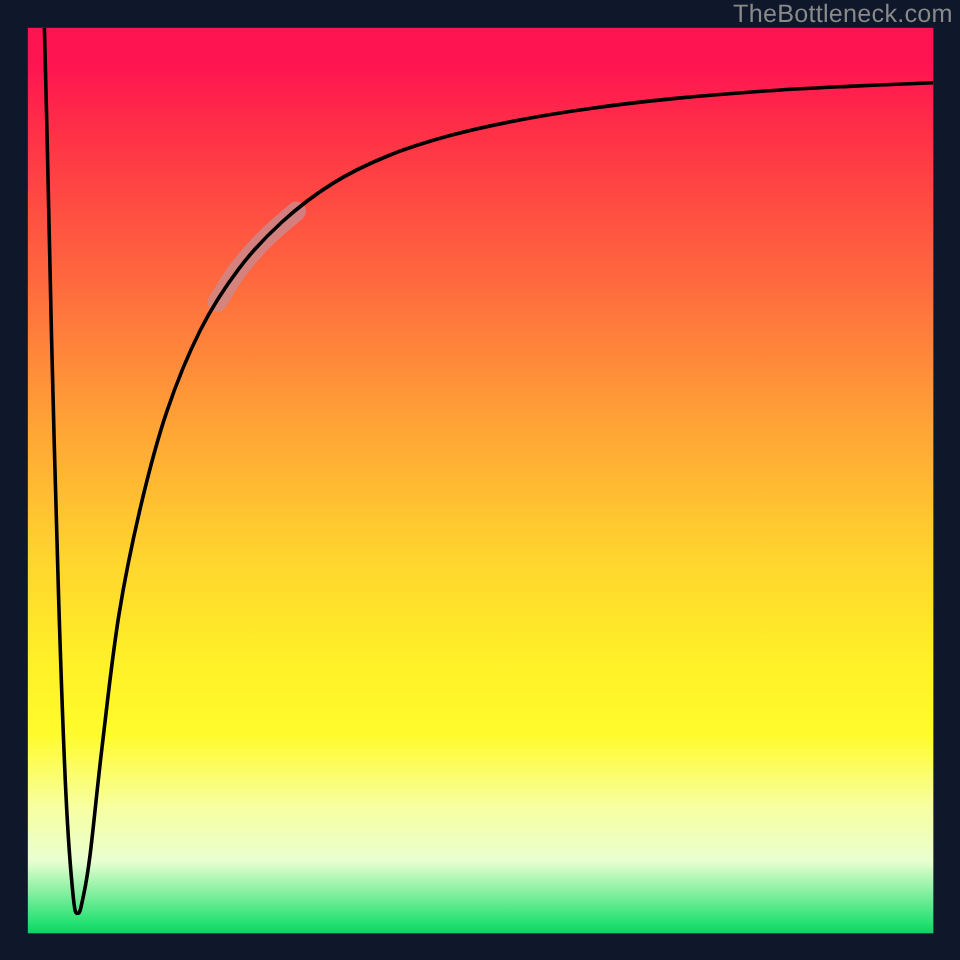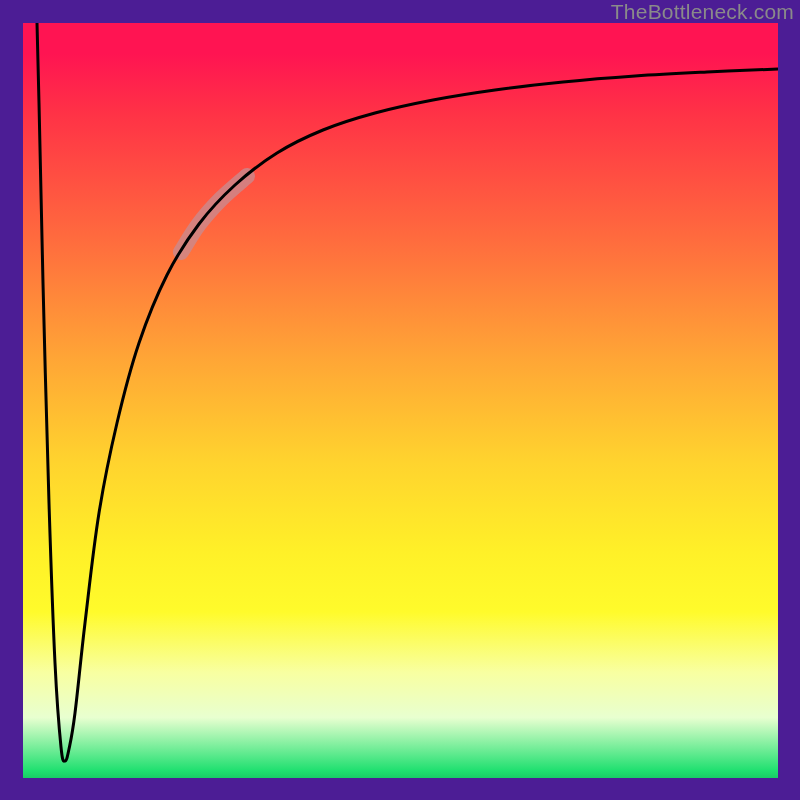--- a/index.html
+++ b/index.html
@@ -7,21 +7,21 @@
     padding: 0;
     width: 800px;
     height: 800px;
     background: #000;
     font-family: Arial, Helvetica, sans-serif;
   }
   .frame {
     position: relative;
     width: 800px;
     height: 800px;
-    background: #4c1d95;
+    background: #0f172a;
     text-align: right;
   }
   .plot-area {
     position: absolute;
     left: 23px;
     top: 23px;
     width: 755px;
     height: 755px;
     overflow: hidden;
   }

